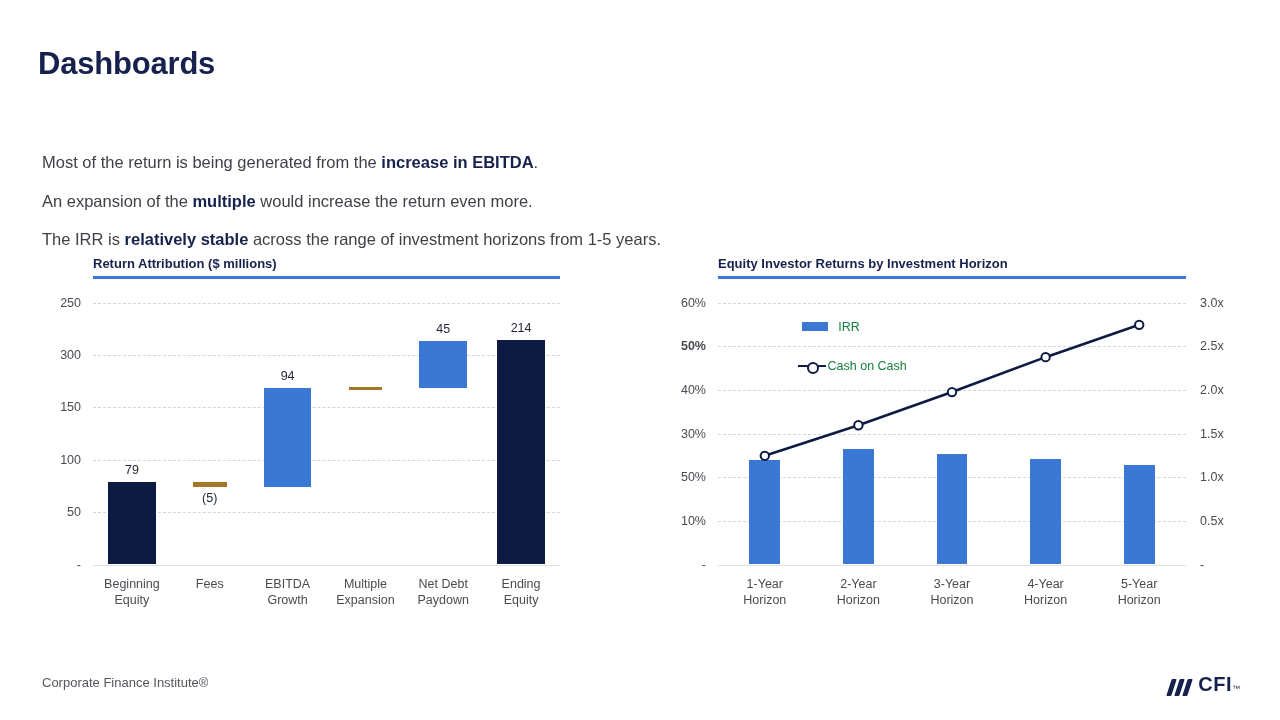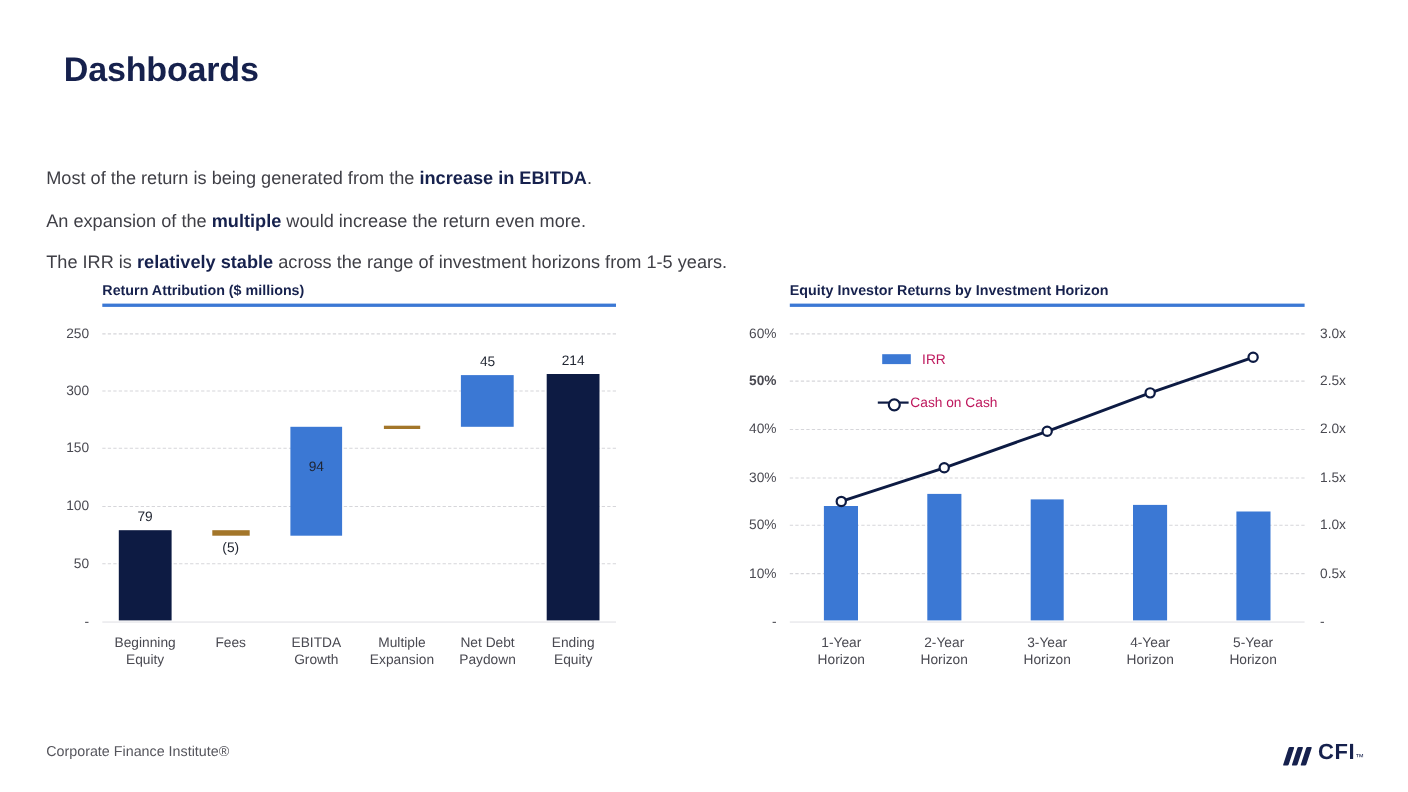--- a/index.html
+++ b/index.html
@@ -6,21 +6,21 @@
   html, body {
     width: 1280px; height: 720px;
     background: #ffffff;
     font-family: "Liberation Sans", sans-serif;
     overflow: hidden;
   }
   .slide { position: relative; width: 1280px; height: 720px; background: #fff; }
 
   
   .page-title {
-    position: absolute; left: 58px; top: 46px;
+    position: absolute; left: 38px; top: 46px;
     font-size: 31px; font-weight: bold; color: #16214d;
     letter-spacing: -0.2px;
   }
   .bullets { position: absolute; left: 42px; top: 110px; width: 1100px; margin-top: 40px; }
   .bullet {
     font-size: 16.5px; color: #3f3f46; line-height: 1.55;
     margin-bottom: 13px; white-space: nowrap;
   }
   .bullet b { color: #16214d; font-weight: bold; }
 
@@ -55,21 +55,21 @@
     text-align: center; line-height: 1.35; white-space: pre-line;
   }
   .bar { position: absolute; }
   .vlabel {
     position: absolute; font-size: 12.5px; color: #1f2430;
     text-align: center; transform: translateX(-50%);
     white-space: nowrap;
   }
   .legend-item {
     position: absolute; display: flex; align-items: center;
-    font-size: 12.5px; color: #be185d; white-space: nowrap;
+    font-size: 12.5px; color: #15803d; white-space: nowrap;
   }
   .legend-swatch { width: 26px; height: 9px; background: #3b78d4; margin-right: 10px; }
   .legend-line {
     width: 28px; height: 12px; margin-right: 2px; position: relative;
   }
   .legend-line:before {
     content: ""; position: absolute; top: 5px; left: 0; width: 28px; height: 2.5px;
     background: #0d1b43;
   }
   .legend-line:after {
@@ -132,21 +132,21 @@
         <div class="ytick left" style="top: 0px;">250</div>
         <div class="baseline" style="top: 262px;"></div>
         <div class="bar" style="left: 3.23333%; width: 10.2%; top: 179.208px; height: 82.792px; background: rgb(13, 27, 67);"></div>
         <div class="vlabel" style="left: 8.33333%; top: 160.208px;">79</div>
         <div class="xtick" style="left: 0%; width: 16.6667%; top: 273px;">Beginning
 Equity</div>
         <div class="bar" style="left: 21.4%; width: 7.2%; top: 179.208px; height: 5.24px; background: rgb(163, 118, 42);"></div>
         <div class="vlabel" style="left: 25%; top: 188.448px;">(5)</div>
         <div class="xtick" style="left: 16.6667%; width: 16.6667%; top: 273px;">Fees</div>
         <div class="bar" style="left: 36.5667%; width: 10.2%; top: 85.936px; height: 98.512px; background: rgb(59, 120, 212);"></div>
-        <div class="vlabel" style="left: 41.6667%; top: 66.936px; margin-top: 48px;">94</div>
+        <div class="vlabel" style="left: 41.6667%; top: 66.936px;">94</div>
         <div class="xtick" style="left: 33.3333%; width: 16.6667%; top: 273px;">EBITDA
 Growth</div>
         <div class="bar" style="left: 54.7333%; width: 7.2%; top: 84.436px; height: 3.5px; background: rgb(163, 118, 42);"></div>
         <div class="xtick" style="left: 50%; width: 16.6667%; top: 273px;">Multiple
 Expansion</div>
         <div class="bar" style="left: 69.9%; width: 10.2%; top: 38.776px; height: 47.16px; background: rgb(59, 120, 212);"></div>
         <div class="vlabel" style="left: 75%; top: 19.776px;">45</div>
         <div class="xtick" style="left: 66.6667%; width: 16.6667%; top: 273px;">Net Debt
 Paydown</div>
         <div class="bar" style="left: 86.5667%; width: 10.2%; top: 37.728px; height: 224.272px; background: rgb(13, 27, 67);"></div>

